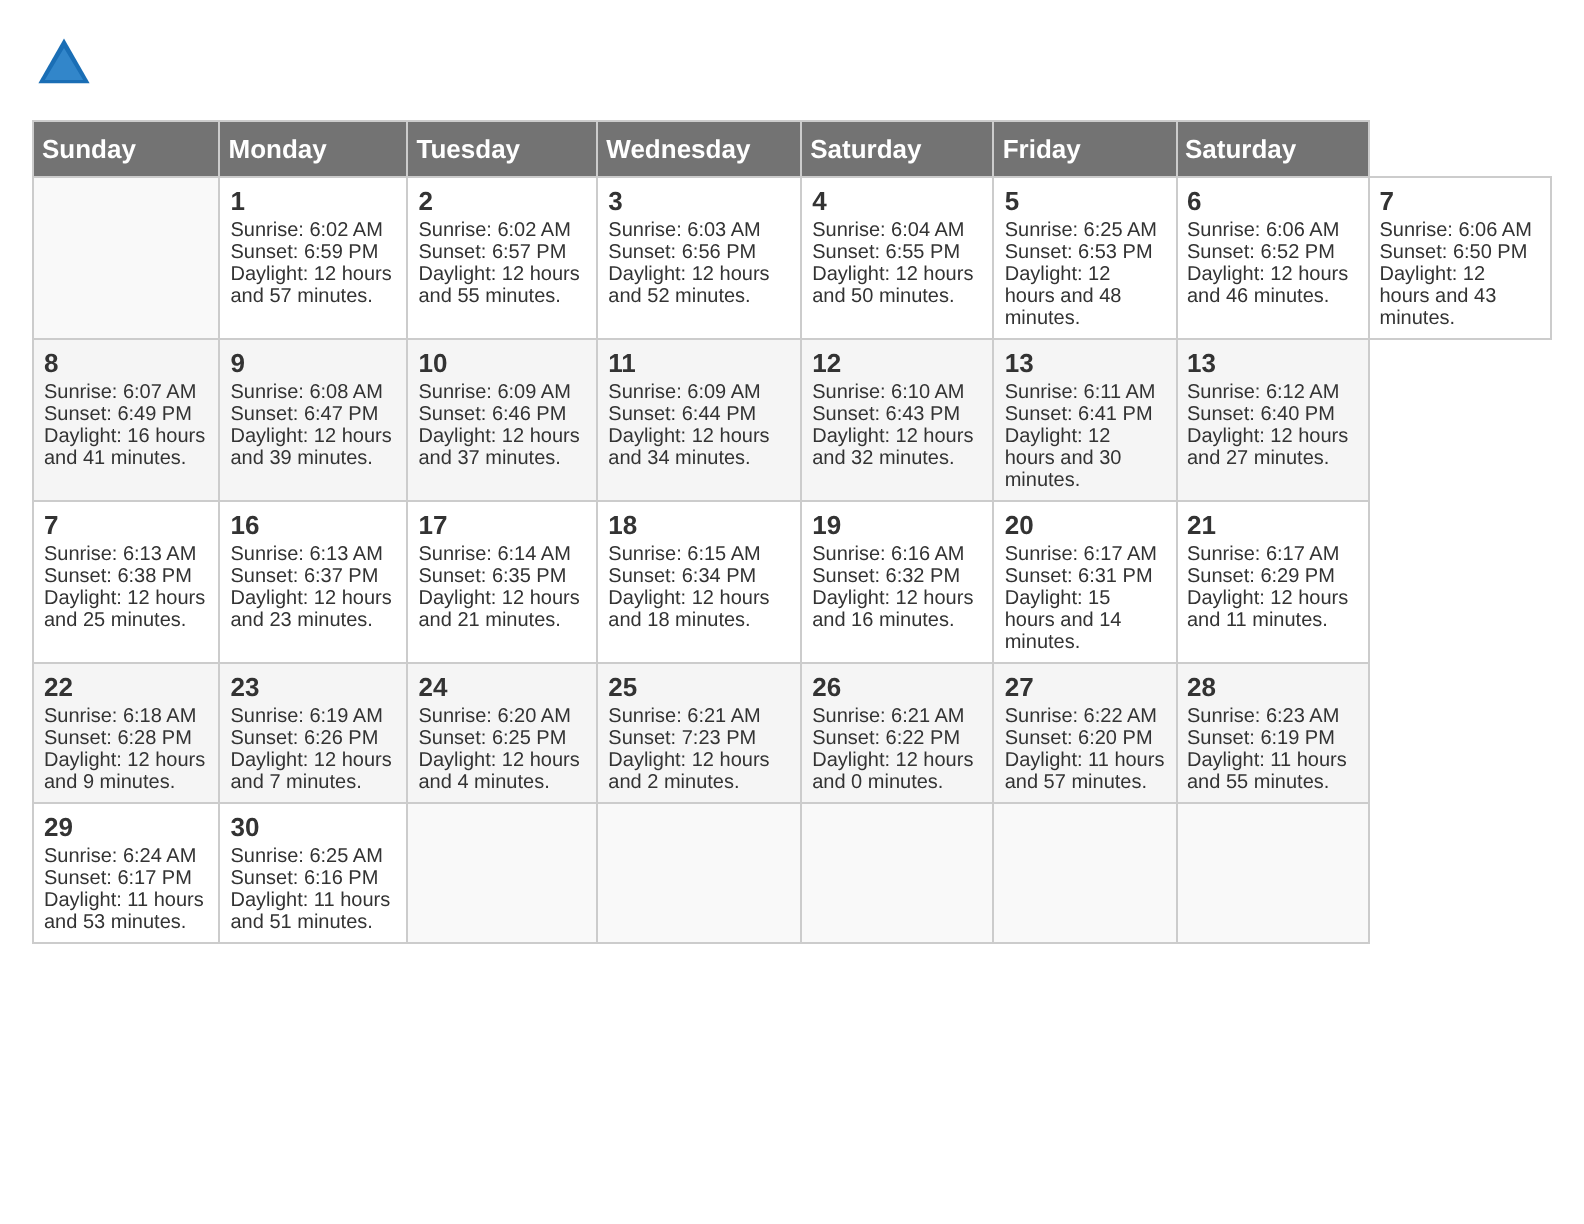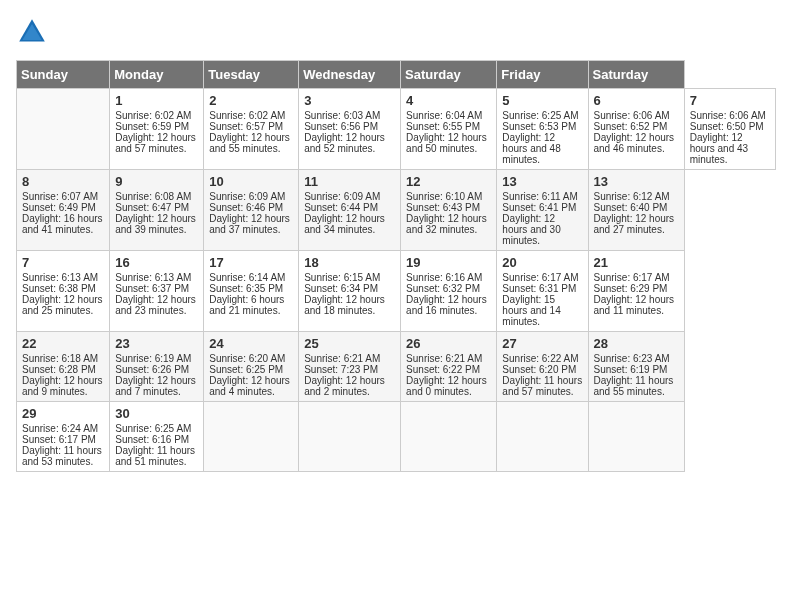--- a/index.html
+++ b/index.html
@@ -126,21 +126,21 @@
         <td><span class="day-num">9</span><span>Sunrise: 6:08 AM</span><br><span>Sunset: 6:47 PM</span><br><span>Daylight: 12 hours and 39 minutes.</span></td>
         <td><span class="day-num">10</span><span>Sunrise: 6:09 AM</span><br><span>Sunset: 6:46 PM</span><br><span>Daylight: 12 hours and 37 minutes.</span></td>
         <td><span class="day-num">11</span><span>Sunrise: 6:09 AM</span><br><span>Sunset: 6:44 PM</span><br><span>Daylight: 12 hours and 34 minutes.</span></td>
         <td><span class="day-num">12</span><span>Sunrise: 6:10 AM</span><br><span>Sunset: 6:43 PM</span><br><span>Daylight: 12 hours and 32 minutes.</span></td>
         <td><span class="day-num">13</span><span>Sunrise: 6:11 AM</span><br><span>Sunset: 6:41 PM</span><br><span>Daylight: 12 hours and 30 minutes.</span></td>
         <td><span class="day-num">13</span><span>Sunrise: 6:12 AM</span><br><span>Sunset: 6:40 PM</span><br><span>Daylight: 12 hours and 27 minutes.</span></td>
       </tr>
       <tr>
         <td><span class="day-num">7</span><span>Sunrise: 6:13 AM</span><br><span>Sunset: 6:38 PM</span><br><span>Daylight: 12 hours and 25 minutes.</span></td>
         <td><span class="day-num">16</span><span>Sunrise: 6:13 AM</span><br><span>Sunset: 6:37 PM</span><br><span>Daylight: 12 hours and 23 minutes.</span></td>
-        <td><span class="day-num">17</span><span>Sunrise: 6:14 AM</span><br><span>Sunset: 6:35 PM</span><br><span>Daylight: 6 hours and 21 minutes.</span></td>
+        <td><span class="day-num">17</span><span>Sunrise: 6:14 AM</span><br><span>Sunset: 6:35 PM</span><br><span>Daylight: 12 hours and 21 minutes.</span></td>
         <td><span class="day-num">18</span><span>Sunrise: 6:15 AM</span><br><span>Sunset: 6:34 PM</span><br><span>Daylight: 12 hours and 18 minutes.</span></td>
         <td><span class="day-num">19</span><span>Sunrise: 6:16 AM</span><br><span>Sunset: 6:32 PM</span><br><span>Daylight: 12 hours and 16 minutes.</span></td>
         <td><span class="day-num">20</span><span>Sunrise: 6:17 AM</span><br><span>Sunset: 6:31 PM</span><br><span>Daylight: 15 hours and 14 minutes.</span></td>
         <td><span class="day-num">21</span><span>Sunrise: 6:17 AM</span><br><span>Sunset: 6:29 PM</span><br><span>Daylight: 12 hours and 11 minutes.</span></td>
       </tr>
       <tr>
         <td><span class="day-num">22</span><span>Sunrise: 6:18 AM</span><br><span>Sunset: 6:28 PM</span><br><span>Daylight: 12 hours and 9 minutes.</span></td>
         <td><span class="day-num">23</span><span>Sunrise: 6:19 AM</span><br><span>Sunset: 6:26 PM</span><br><span>Daylight: 12 hours and 7 minutes.</span></td>
         <td><span class="day-num">24</span><span>Sunrise: 6:20 AM</span><br><span>Sunset: 6:25 PM</span><br><span>Daylight: 12 hours and 4 minutes.</span></td>
         <td><span class="day-num">25</span><span>Sunrise: 6:21 AM</span><br><span>Sunset: 7:23 PM</span><br><span>Daylight: 12 hours and 2 minutes.</span></td>

